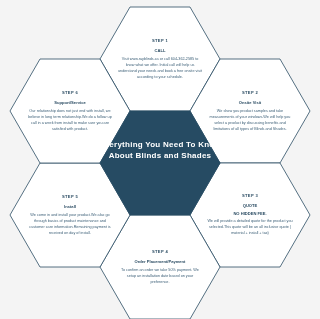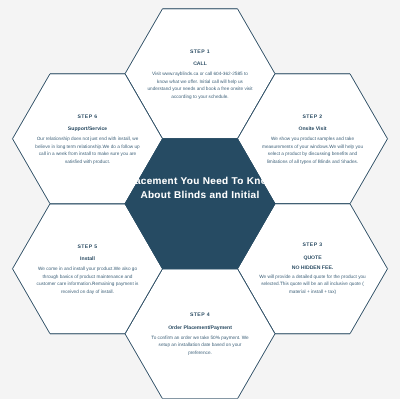--- a/index.html
+++ b/index.html
@@ -115,17 +115,17 @@
     <div class="bodytext">We come in and install your product.We also go through basics of product maintenance and customer care information.Remaining payment is received on day of install.</div>
   </div>
 
   <div class="hexcell" style="left:10px;top:59px;">
     <div class="steplabel">STEP 6</div>
     <div class="headline">Support/Service</div>
     <div class="bodytext">Our relationship does not just end with install, we believe in long term relationship.We do a follow up call in a week from install to make sure you are satisfied with product.</div>
   </div>
 
   <div class="centertext">
-    <div>Placement You Need To Know</div>
-    <div>About Blinds and Initial</div>
+    <div>Everything You Need To Know</div>
+    <div>About Blinds and Shades</div>
   </div>
 
 </div>
 
 </body></html>

